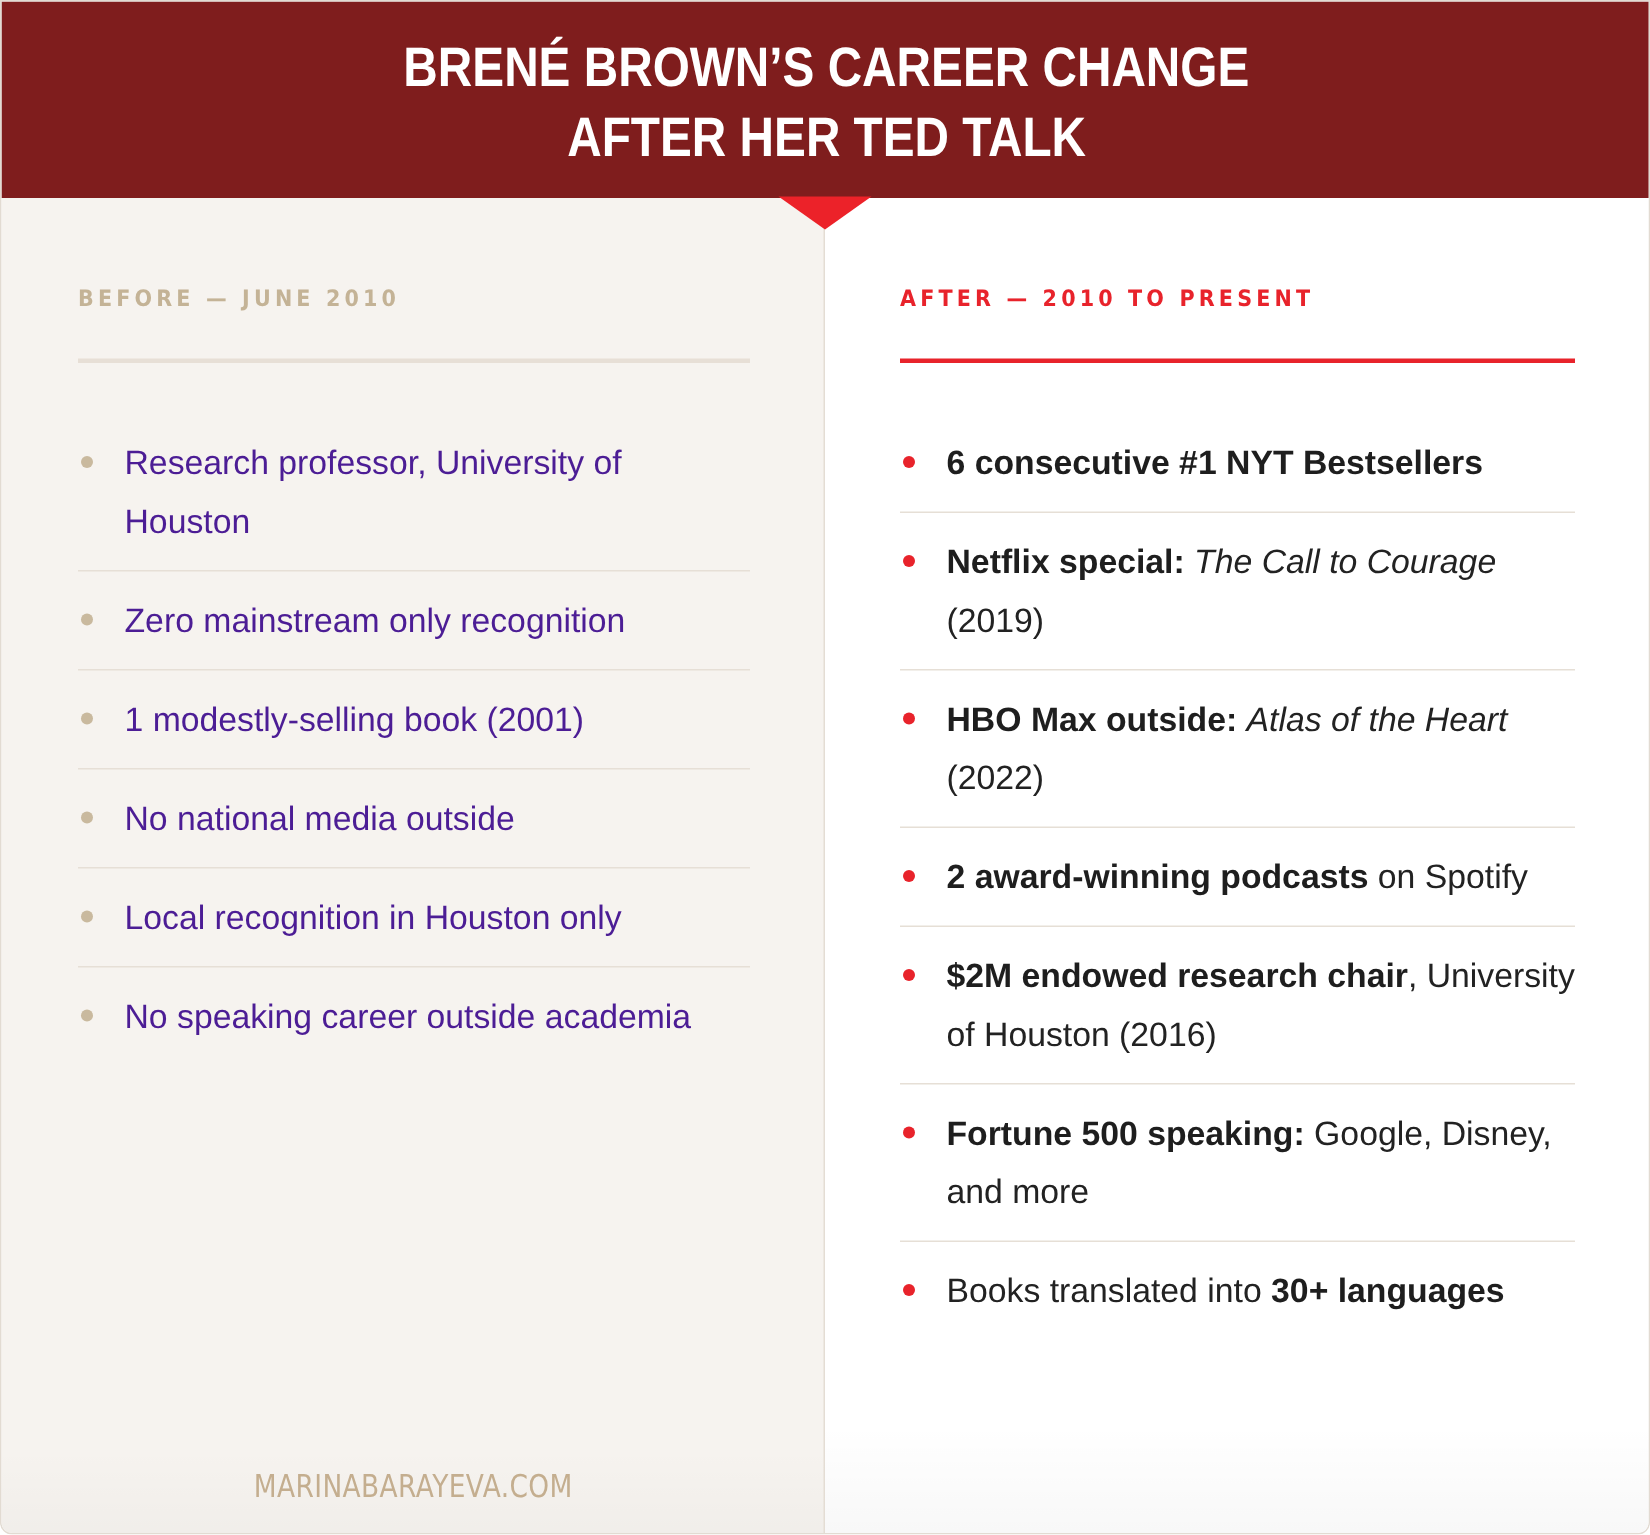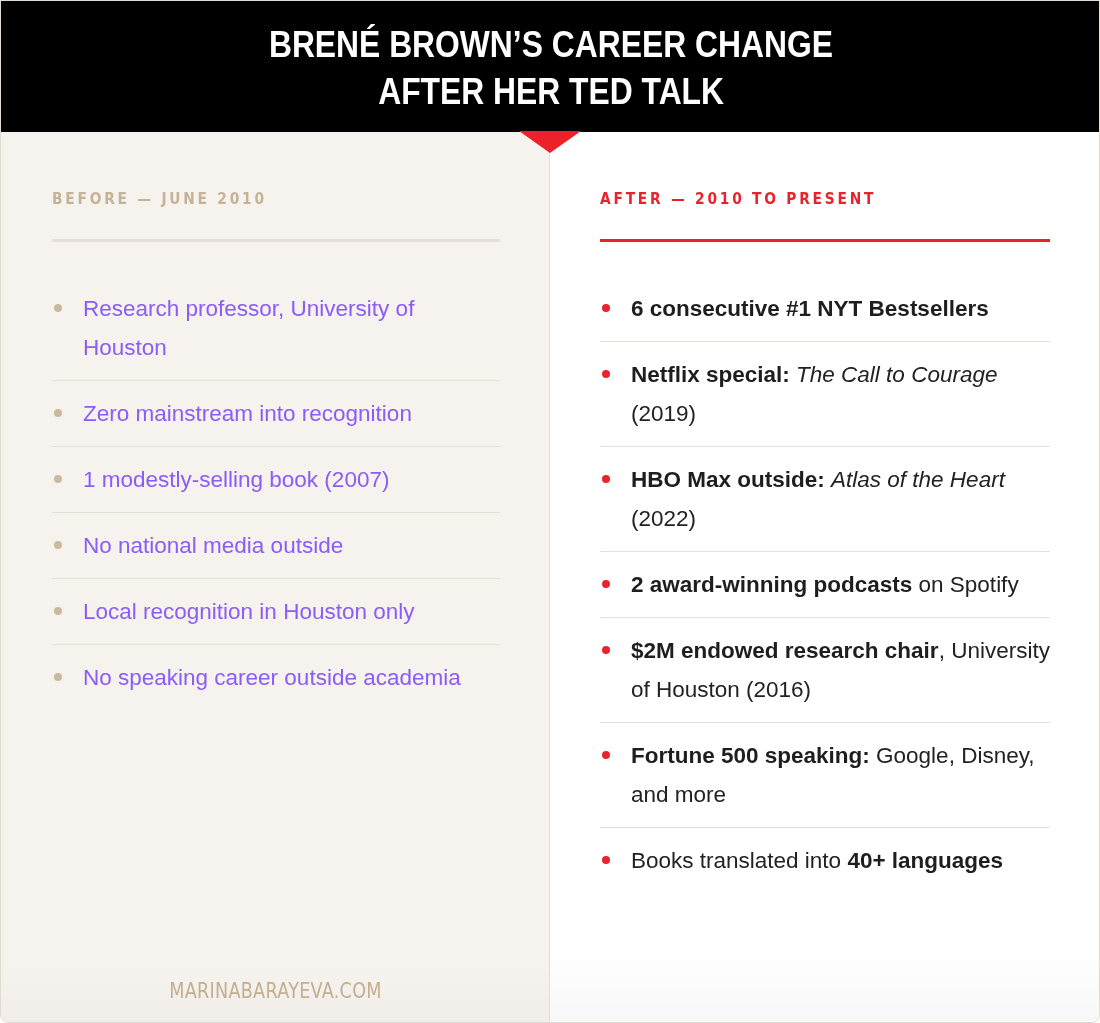--- a/index.html
+++ b/index.html
@@ -7,21 +7,21 @@
   body { position: relative; font-family: "Liberation Sans", sans-serif; }
 
   .card {
     position: absolute; left: 0; top: 0; width: 1100px; height: 1023px;
     border: 1px solid #e2dbd2; border-radius: 0 0 8px 8px; overflow: hidden;
     background: #ffffff;
   }
 
   .header {
     position: absolute; left: 0; top: 0; width: 1100px; height: 131px;
-    background: #000000; z-index: 3;
+    background: #7f1d1d; z-index: 3;
     display: flex; flex-direction: column; align-items: center; justify-content: center;
     padding-top: 2px;
   }
   .header .line {
     color: #ffffff; font-weight: 700; font-size: 37px; line-height: 47px;
     letter-spacing: 0px; transform: scaleX(0.86); white-space: nowrap;
     font-family: "Liberation Sans", sans-serif;
   }
 
   .notch {
@@ -57,21 +57,21 @@
   .col-left .col-heading { color: #c4b396; }
   .col-right .col-heading { color: #e8232b; }
 
   .col-rule { margin-top: 30px; height: 3px; width: 100%; }
   .col-left .col-rule { background: #e7dfd6; }
   .col-right .col-rule { background: #e8232b; }
 
   .list { list-style: none; margin-top: 47px; }
   .list-item {
     position: relative; padding: 0 0 0 31px;
-    font-size: 22.5px; line-height: 39px; color: #8b5cf6;
+    font-size: 22.5px; line-height: 39px; color: #4c1d95;
     border-bottom: 1.5px solid #e6dfd6;
     padding-bottom: 13px; margin-bottom: 13px;
   }
   .list-item:last-child { border-bottom: none; }
   .col-right .list-item { color: #222222; }
   .list-item .bullet {
     position: absolute; left: 2px; top: 15px; width: 8px; height: 8px; border-radius: 50%;
   }
   .col-left .bullet { background: #c9b99e; }
   .col-right .bullet { background: #e8232b; }
@@ -100,25 +100,25 @@
     <div class="col-inner">
       <div class="col-heading">BEFORE — JUNE 2010</div>
       <div class="col-rule"></div>
       <ul class="list">
         <li class="list-item">
           <span class="bullet"></span>
           <span>Research professor, University of Houston</span>
         </li>
         <li class="list-item">
           <span class="bullet"></span>
-          <span>Zero mainstream into recognition</span>
+          <span>Zero mainstream only recognition</span>
         </li>
         <li class="list-item">
           <span class="bullet"></span>
-          <span>1 modestly-selling book (2007)</span>
+          <span>1 modestly-selling book (2001)</span>
         </li>
         <li class="list-item">
           <span class="bullet"></span>
           <span>No national media outside</span>
         </li>
         <li class="list-item">
           <span class="bullet"></span>
           <span>Local recognition in Houston only</span>
         </li>
         <li class="list-item">
@@ -161,21 +161,21 @@
           <b>$2M endowed research chair</b><span>, University of Houston (2016)</span>
         </li>
         <li class="list-item">
           <span class="bullet"></span>
           <b>Fortune 500 speaking:</b>
           <span>Google, Disney, and more</span>
         </li>
         <li class="list-item">
           <span class="bullet"></span>
           <span>Books translated into</span>
-          <b>40+ languages</b>
+          <b>30+ languages</b>
         </li>
       </ul>
     </div>
     <div class="bottom-fade"></div>
   </div>
 
   <div class="footer-brand">MARINABARAYEVA.COM</div>
 </div>
 
 </body></html>

